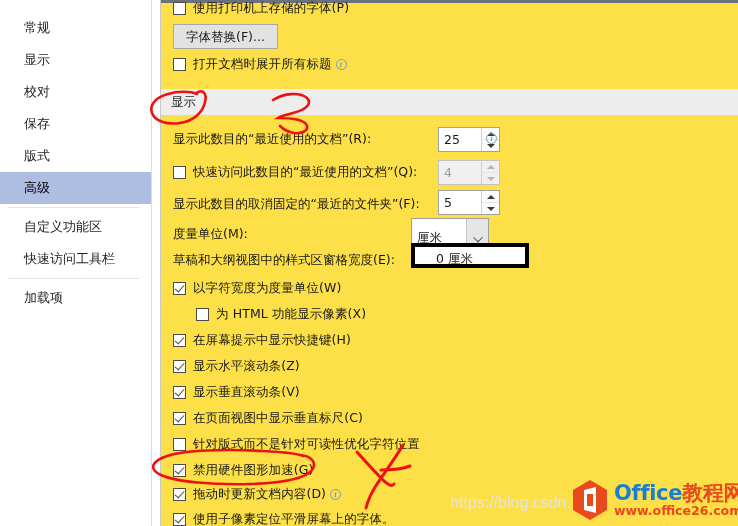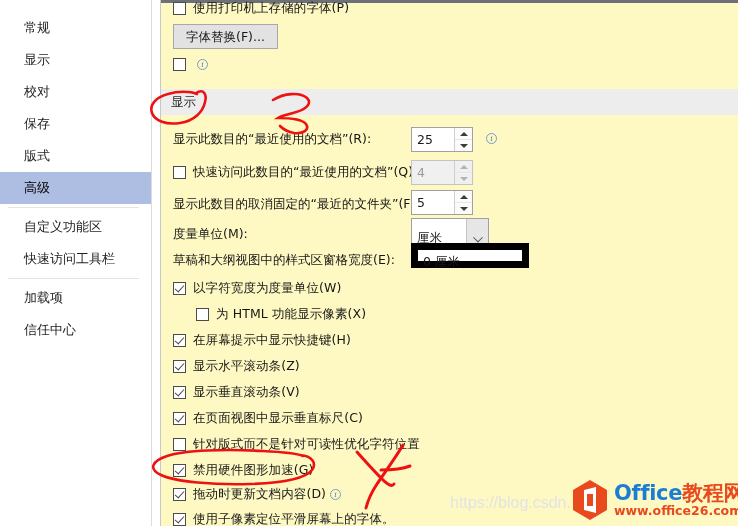--- a/index.html
+++ b/index.html
@@ -64,21 +64,21 @@
     background: #ffffff;
     border-right: 1px solid #c8c8c8;
     height: 526px;
   }
 
   
   #content {
     flex: 1;
     height: 526px;
     position: relative;
-    background: #fef9c3;
+    background: #fde047;
     overflow: hidden;
   }
 
   .top-rule {
     position: absolute;
     left: 0; right: 0; top: 0;
     height: 3px;
     background: #6b7079;
   }
 
@@ -177,20 +177,21 @@
   
   .spinner {
     position: absolute;
     width: 62px;
     height: 25px;
     border: 1px solid #a0a0a0;
     background: #ffffff;
     box-sizing: border-box;
     display: flex;
     align-items: stretch;
+    margin-left: 27px;
   }
   .spinner.disabled {
     background: #f0f0f0;
     border-color: #c3c3c3;
   }
   .spinner .sp-val {
     flex: 1;
     padding-left: 5px;
     font-size: 12.5px;
     color: #1a1a1a;
@@ -256,27 +257,27 @@
     width: 6px; height: 6px;
     border-right: 1.6px solid #555;
     border-bottom: 1.6px solid #555;
     transform: translate(-50%, -70%) rotate(45deg);
   }
 
   
   .textbox {
     position: absolute;
     height: 25px;
-    border: 7px solid #000000;
+    border: 4px solid #000000;
     background: #ffffff;
     box-sizing: border-box;
     font-size: 12.5px;
     color: #1a1a1a;
     line-height: 23px;
-    padding-left: 5px;
+    padding-left: 21px;
   }
 
   
   #annotations {
     position: absolute;
     left: 0; top: 0;
     width: 738px;
     height: 526px;
     pointer-events: none;
   }
@@ -345,41 +346,39 @@
     <div class="nav-item">
       <span>自定义功能区</span>
     </div>
     <div class="nav-item">
       <span>快速访问工具栏</span>
     </div>
     <div class="nav-sep"></div>
     <div class="nav-item">
       <span>加载项</span>
     </div>
-    <div class="nav-item">
-      <span>信任中心</span>
-    </div>
   </div>
 
   <div id="gap"></div>
 
   <div id="content">
     <div class="top-rule"></div>
 
     <div class="row" style="left:12px; top:-3px;">
       <span class="cb"></span>
       <span class="cb-label">使用打印机上存储的字体(P)</span>
     </div>
 
     <div class="push-btn" style="left:12px; top:24px;">
       <span>字体替换(F)...</span>
     </div>
 
     <div class="row" style="left:12px; top:53px;">
       <span class="cb"></span>
+      <span class="cb-label">打开文档时展开所有标题</span>
       <span class="info-icon">i</span>
     </div>
 
     <div class="section-band" style="top:89px;">
       <span>显示</span>
     </div>
 
     <div class="row" style="left:12px; top:128px;text-align:center;">
       <span class="field-label">显示此数目的“最近使用的文档”(R):</span>
     </div>

